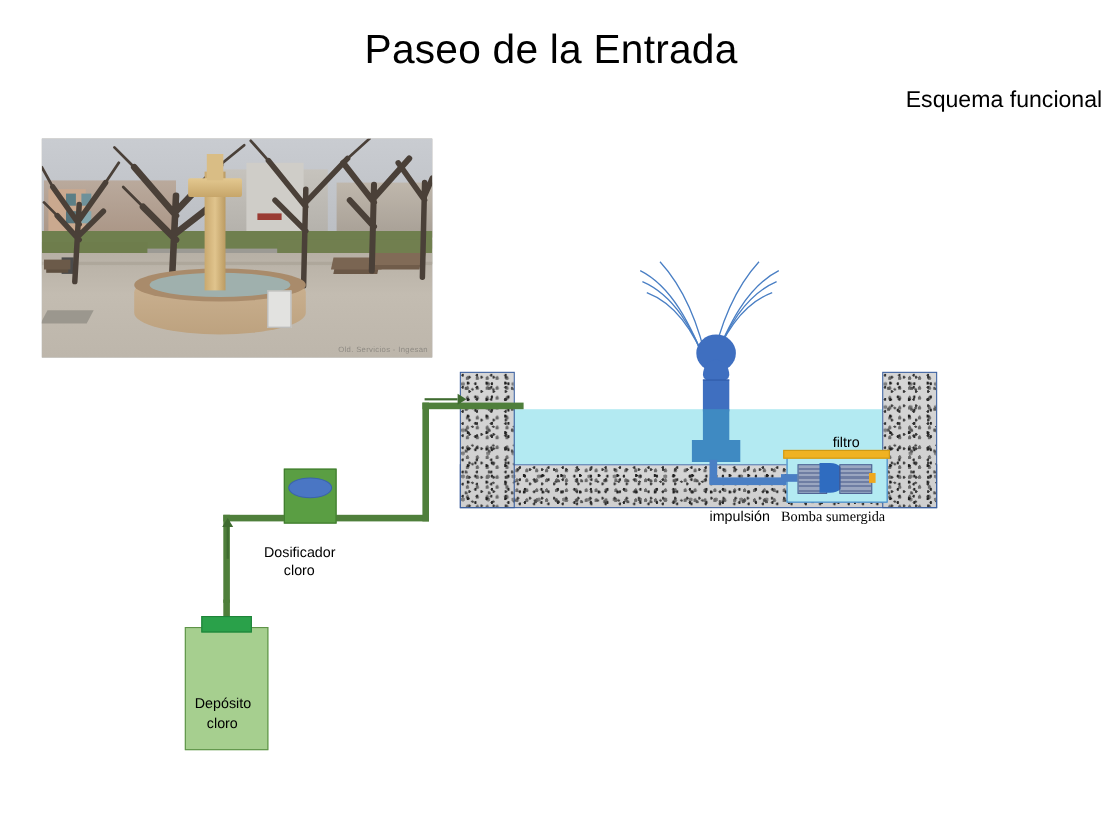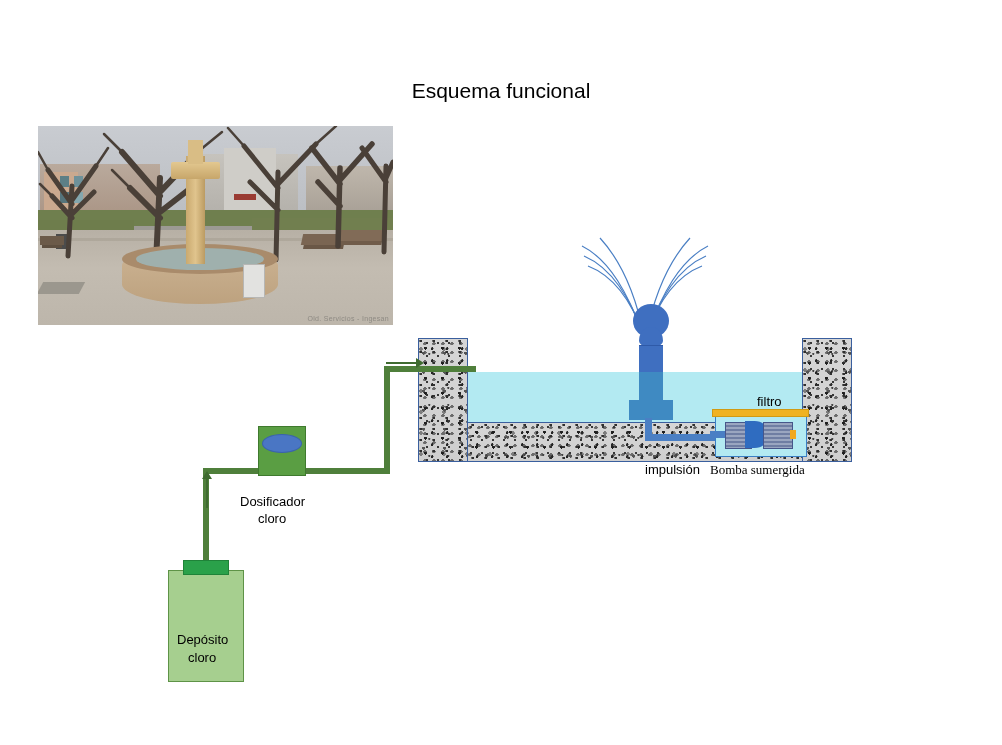--- a/index.html
+++ b/index.html
@@ -14,21 +14,21 @@
   #slide{position:absolute;left:0;top:0;width:1002px;height:745px;}
 
   
   .title{
     position:absolute;left:0;top:26px;width:1002px;
     text-align:center;font-size:37px;font-weight:400;
     letter-spacing:.2px;line-height:1.05;color:#000;
   }
   .subtitle{
     position:absolute;left:0;top:79px;width:1002px;
-    text-align:center;font-size:21px;font-weight:400;color:#000;
+    text-align:right;font-size:21px;font-weight:400;color:#000;
   }
 
   
   .photo{
     position:absolute;left:38px;top:126px;width:355px;height:199px;
     overflow:hidden;background:#9c9a94;
   }
   .ph-sky{position:absolute;left:0;top:0;width:355px;height:84px;
     background:linear-gradient(#c9ccd1,#bcbfc4);}
   .ph-bldgL{position:absolute;left:2px;top:38px;width:120px;height:52px;
@@ -162,20 +162,21 @@
   .tank-cap{position:absolute;left:183px;top:560px;width:44px;height:13px;
     background:#2aa14a;border:1px solid #1f8339;}
   .lbl-tank1{left:177px;top:632px;font-size:13px;}
   .lbl-tank2{left:188px;top:650px;font-size:13px;}
 </style>
 </head>
 <body>
 
 <div id="slide">
 
+  <div class="title">Paseo de la Entrada</div>
   <div class="subtitle">Esquema funcional</div>
 
   <div class="photo">
     <div class="ph-sky"></div>
     <div class="ph-bldgL"></div>
     <div class="ph-bldgL2"></div>
     <div class="ph-win1"></div>
     <div class="ph-win2"></div>
     <div class="ph-win3"></div>
     <div class="ph-win4"></div>

